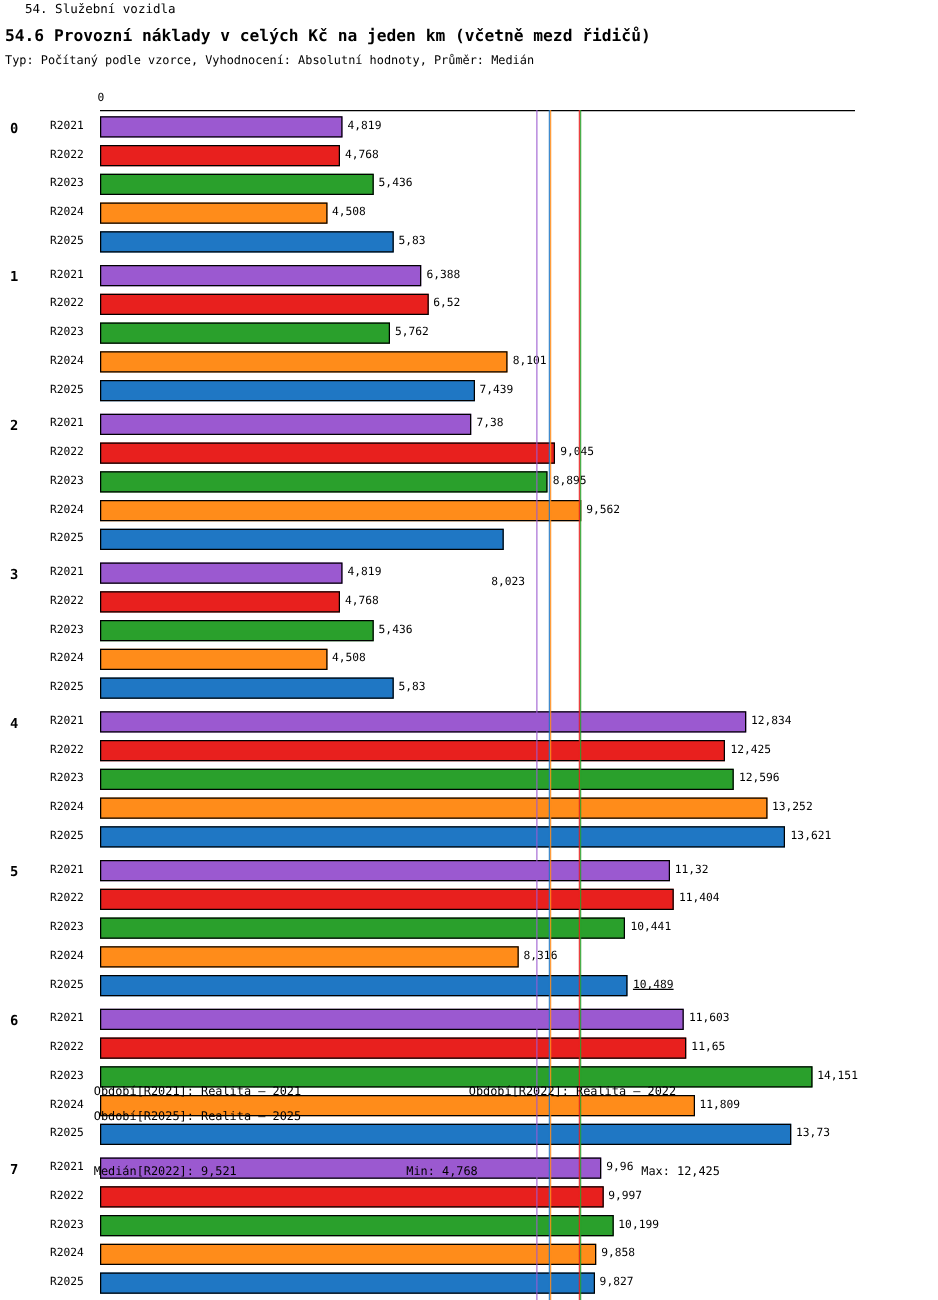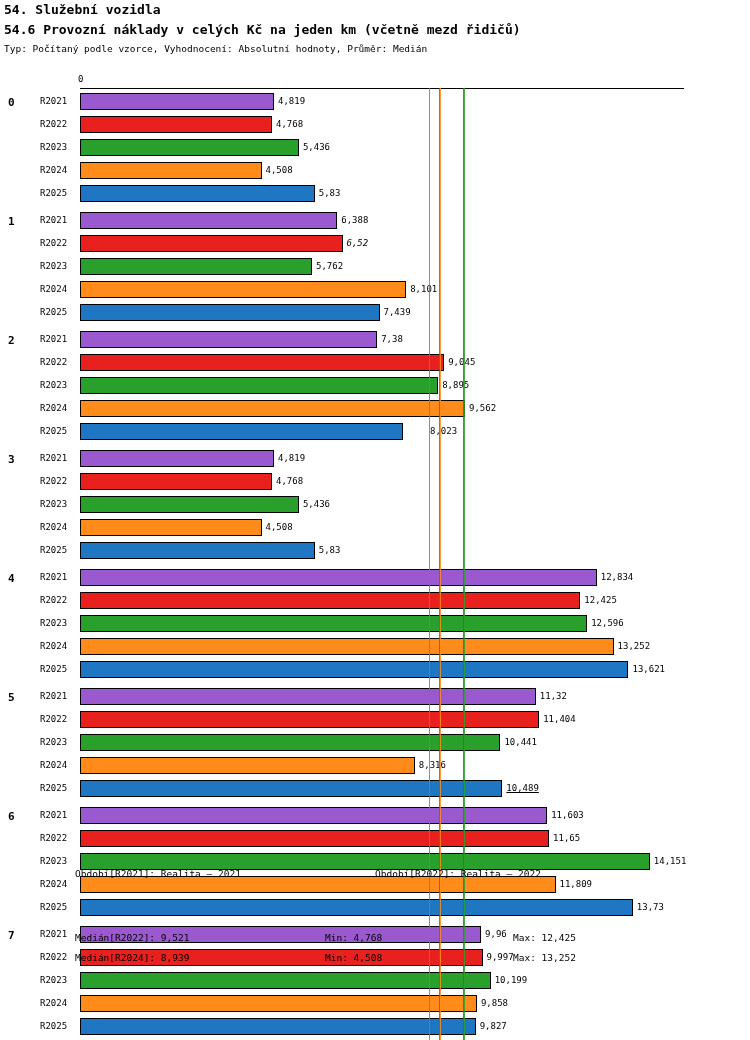--- a/index.html
+++ b/index.html
@@ -5,22 +5,22 @@
   html,body{margin:0;padding:0;}
   body{
     width:750px;height:1040px;
     background:#ffffff;
     font-family:"DejaVu Sans Mono","Liberation Mono",monospace;
     color:#000000;
     position:relative;
     overflow:hidden;
   }
   .title1{
-    position:absolute;left:4px;top:2px;
-    font-size:13px;font-weight:bold;letter-spacing:0px;
+    position:absolute;left:20px;top:2px;
+    font-size:10px;font-weight:normal;letter-spacing:0px;
     white-space:nowrap;
   }
   .title2{
     position:absolute;left:4px;top:22px;
     font-size:13px;font-weight:bold;
     white-space:nowrap;
   }
   .subtitle{
     position:absolute;left:4px;top:43px;
     font-size:9.5px;
@@ -122,21 +122,21 @@
     <div class="group" style="top: 123px; height: 115px;">
       <div class="group-label" style="top: 4px;">1</div>
       <div class="row" style="top: 0px; width: 750px;">
         <div class="row-label">R2021</div>
         <div class="bar" style="width: 257.223px; left: 80px; top: 1px; background: rgb(155, 89, 208);"></div>
         <div class="bar-value" style="left: 341.223px;">6,388</div>
       </div>
       <div class="row" style="top: 23px; width: 750px;">
         <div class="row-label">R2022</div>
         <div class="bar" style="width: 262.539px; left: 80px; top: 1px; background: rgb(232, 32, 30);"></div>
-        <div class="bar-value" style="left: 346.539px; font-style: italic;">6,52</div>
+        <div class="bar-value" style="left: 346.539px;">6,52</div>
       </div>
       <div class="row" style="top: 46px; width: 750px;">
         <div class="row-label">R2023</div>
         <div class="bar" style="width: 232.017px; left: 80px; top: 1px; background: rgb(42, 160, 44);"></div>
         <div class="bar-value" style="left: 316.017px;">5,762</div>
       </div>
       <div class="row" style="top: 69px; width: 750px;">
         <div class="row-label">R2024</div>
         <div class="bar" style="width: 326.2px; left: 80px; top: 1px; background: rgb(255, 140, 26);"></div>
         <div class="bar-value" style="left: 410.2px;">8,101</div>
@@ -165,21 +165,21 @@
         <div class="bar-value" style="left: 442.172px;">8,895</div>
       </div>
       <div class="row" style="top: 69px; width: 750px;">
         <div class="row-label">R2024</div>
         <div class="bar" style="width: 385.03px; left: 80px; top: 1px; background: rgb(255, 140, 26);"></div>
         <div class="bar-value" style="left: 469.03px;">9,562</div>
       </div>
       <div class="row" style="top: 92px; width: 750px;">
         <div class="row-label">R2025</div>
         <div class="bar" style="width: 323.059px; left: 80px; top: 1px; background: rgb(31, 119, 196);"></div>
-        <div class="bar-value" style="left: 430px;">8,023</div>
+        <div class="bar-value" style="left: 393px; margin-top: 35px;">8,023</div>
       </div>
     </div>
     <div class="group" style="top: 361px; height: 115px;">
       <div class="group-label" style="top: 4px;">3</div>
       <div class="row" style="top: 0px; width: 750px;">
         <div class="row-label">R2021</div>
         <div class="bar" style="width: 194.045px; left: 80px; top: 1px; background: rgb(155, 89, 208);"></div>
         <div class="bar-value" style="left: 278.045px;">4,819</div>
       </div>
       <div class="row" style="top: 23px; width: 750px;">
@@ -320,25 +320,23 @@
     <div class="vline" style="left: 464.426px; height: 956px; background: rgb(42, 160, 44); opacity: 0.85;"></div>
     <div class="vline" style="left: 439.944px; height: 956px; background: rgb(255, 140, 26); opacity: 0.85;"></div>
     <div class="vline" style="left: 439.38px; height: 956px; background: rgb(31, 119, 196); opacity: 0.85;"></div>
   </div>
 
 <div class="legend" id="legend">
     <div class="legend-row">
       <span class="lg-a">Období[R2021]: Realita – 2021</span>
       <span class="lg-b">Období[R2022]: Realita – 2022</span>
     </div>
+    <div class="legend-row">
+      <span class="lg-a">Období[R2025]: Realita – 2025</span>
+    </div>
   </div>
 <div class="stats" id="stats">
     <div class="st-row">
       <span class="st-a">Medián[R2022]: 9,521</span>
       <span class="st-b">Min: 4,768</span>
       <span class="st-c">Max: 12,425</span>
     </div>
-    <div class="st-row">
-      <span class="st-a">Medián[R2024]: 8,939</span>
-      <span class="st-b">Min: 4,508</span>
-      <span class="st-c">Max: 13,252</span>
-    </div>
   </div>
 
 </body></html>

